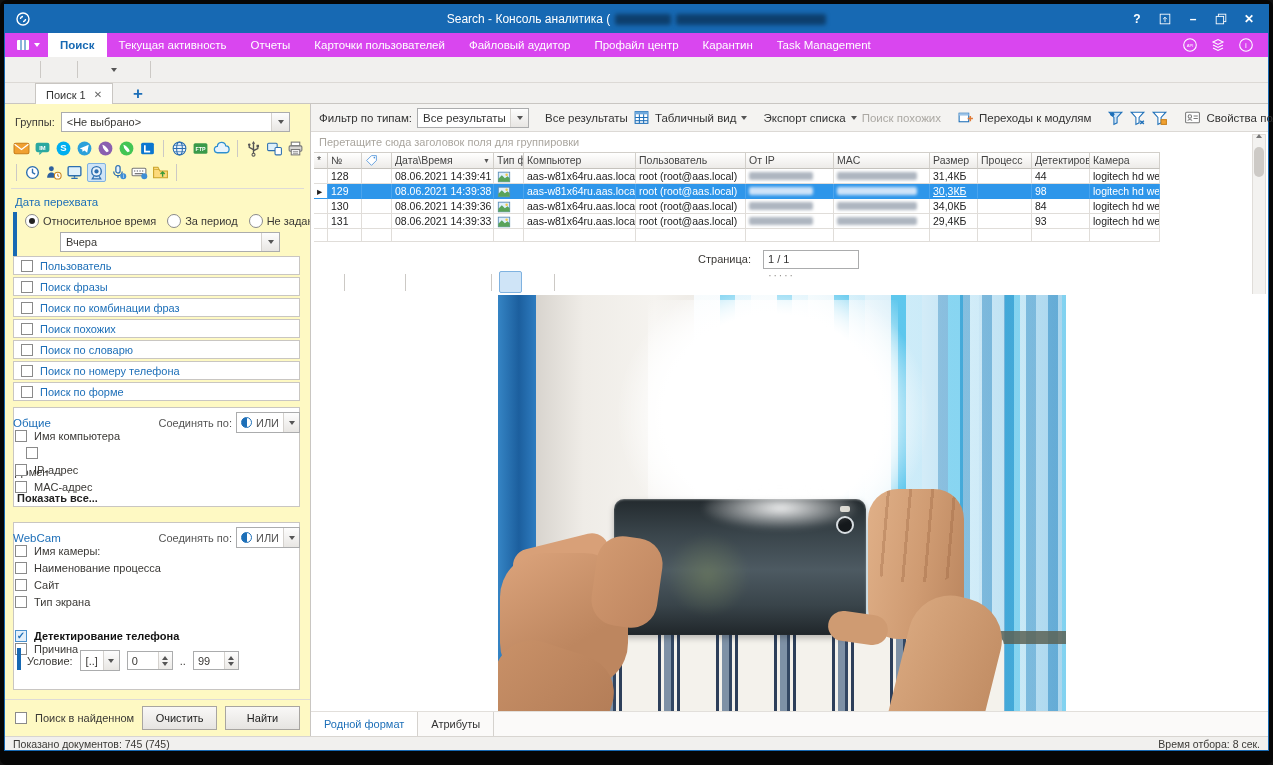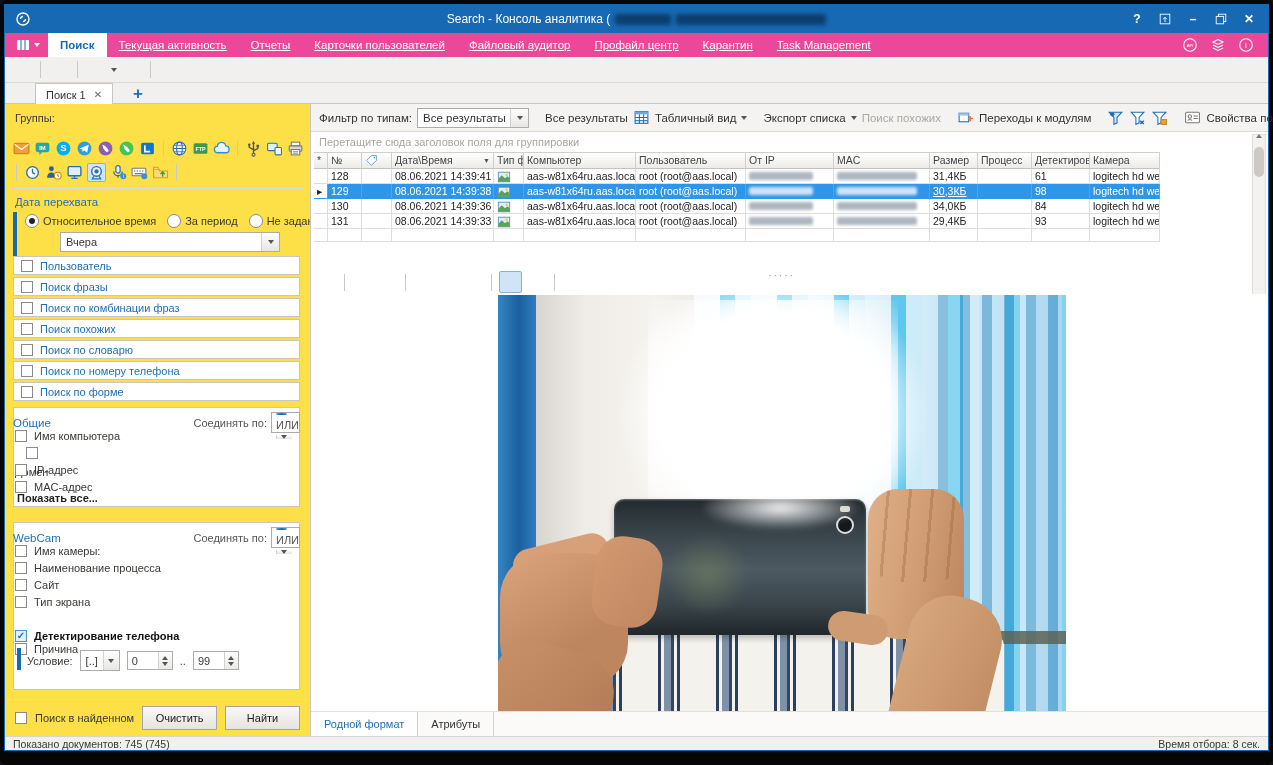--- a/index.html
+++ b/index.html
@@ -9,21 +9,21 @@
 
   
   .titlebar{position:absolute;left:0;top:0;right:0;height:28px;background:#1769b3;display:flex;align-items:center;color:#fff;}
   .titlebar .logo{margin-left:10px;width:16px;height:16px;}
   .title-center{position:absolute;left:0;right:0;display:flex;justify-content:center;align-items:center;gap:5px;font-size:12px;pointer-events:none;}
   .blurbar-t{height:11px;border-radius:2px;background:rgba(8,40,72,.65);filter:blur(2px);}
   .win-controls{margin-left:auto;display:flex;align-items:center;gap:14px;margin-right:12px;font-size:12px;font-weight:bold;}
   .win-controls .wc{width:14px;height:14px;display:flex;align-items:center;justify-content:center;cursor:default;}
 
   
-  .menubar{position:absolute;left:0;top:28px;right:0;height:24px;background:#ec4899;display:flex;align-items:stretch;color:#fff;text-decoration:underline;}
+  .menubar{position:absolute;left:0;top:28px;right:0;height:24px;background:#d946ef;display:flex;align-items:stretch;color:#fff;}
   .appbtn{display:flex;align-items:center;gap:3px;padding:0 8px 0 10px;}
   .menu-item{display:flex;align-items:center;padding:0 12px;font-size:11.5px;}
   .menu-item.active{background:#fff;color:#1769b3;font-weight:bold;}
   .menu-right{margin-left:auto;display:flex;align-items:center;gap:12px;margin-right:14px;}
   .menu-right .ic{width:16px;height:16px;}
   .caret{width:0;height:0;border-left:3.5px solid transparent;border-right:3.5px solid transparent;border-top:4px solid #fff;display:inline-block;}
   .caret.dark{border-top-color:#555;}
 
   
   .toolbar{position:absolute;left:0;top:52px;right:0;height:26px;background:#f1f0ee;border-bottom:1px solid #dcd9d5;display:flex;align-items:center;padding-left:6px;gap:4px;box-sizing:border-box;}
@@ -31,21 +31,21 @@
   .vsep{width:1px;height:17px;background:#ccc9c5;margin:0 3px;}
 
   
   .tabstrip{position:absolute;left:0;top:78px;right:0;height:21px;background:#f1f0ee;border-bottom:1px solid #c9c6c2;box-sizing:border-box;}
   .doctab{position:absolute;left:30px;top:0;height:21px;background:#fff;border:1px solid #c9c6c2;border-bottom:none;display:flex;align-items:center;gap:8px;padding:0 10px;font-size:11px;color:#333;}
   .doctab .x{color:#666;font-size:10px;}
   .newtab{position:absolute;left:128px;top:1px;color:#1d6fb8;font-size:17px;font-weight:bold;line-height:19px;}
 
   
   .body{position:absolute;left:0;top:99px;right:0;bottom:14px;}
-  .sidebar{position:absolute;left:0;top:0;width:306px;height:100%;background:#fde047;border-right:1px solid #c9c6c2;box-sizing:border-box;overflow:hidden;}
+  .sidebar{position:absolute;left:0;top:0;width:306px;height:100%;background:#fef9c3;border-right:1px solid #c9c6c2;box-sizing:border-box;overflow:hidden;}
   .main{position:absolute;left:306px;top:0;right:0;height:100%;background:#fff;}
 
   
   .sb-row-groups{position:absolute;left:10px;top:8px;right:8px;display:flex;align-items:center;gap:6px;}
   .select{border:1px solid #abacad;background:#fff;height:20px;display:flex;align-items:center;box-sizing:border-box;}
   .select .val{flex:1;padding:0 5px;white-space:nowrap;overflow:hidden;}
   .select .btn{width:17px;height:100%;border-left:1px solid #d5d2ce;background:linear-gradient(#fdfdfd,#e8e6e3);display:flex;align-items:center;justify-content:center;}
   .sb-channels{position:absolute;left:8px;display:flex;align-items:center;gap:4px;}
   .ci{width:17px;height:17px;display:inline-flex;}
   .ci.sel{background:#cfe4f7;border:1px solid #7fb2e0;border-radius:2px;box-sizing:content-box;}
@@ -53,21 +53,21 @@
   .accentbar{position:absolute;width:4px;background:#1769b3;}
   .sb-title{color:#1d6fb8;font-size:11.5px;}
   .radio{width:12px;height:12px;border:1px solid #8a8a8a;border-radius:50%;background:#fff;display:inline-flex;align-items:center;justify-content:center;}
   .radio.on::after{content:"";width:6px;height:6px;border-radius:50%;background:#222;}
   .cb{width:12px;height:12px;border:1px solid #8a8a8a;background:#fff;display:inline-flex;align-items:center;justify-content:center;box-sizing:border-box;}
   .cb.on{border-color:#4a90cc;background:#e3effa;color:#1d6fb8;font-size:10px;font-weight:bold;line-height:10px;}
   .filterbox{position:absolute;left:8px;right:10px;height:19px;border:1px solid #c9c6c2;background:#fff;display:flex;align-items:center;gap:7px;padding-left:7px;color:#1d6fb8;box-sizing:border-box;}
   .sectionbox{position:absolute;left:8px;right:10px;border:1px solid #c9c6c2;background:#fff;box-sizing:border-box;}
   .sec-head{position:absolute;left:8px;right:6px;top:5px;display:flex;align-items:center;}
   .join{margin-left:auto;display:flex;align-items:center;gap:4px;color:#555;}
-  .join .jbox{border:1px solid #abacad;height:19px;display:flex;align-items:flex-start;gap:4px;padding-left:4px;flex-direction:column;}
+  .join .jbox{border:1px solid #abacad;height:19px;display:flex;align-items:center;gap:4px;padding-left:4px;}
   .halfcircle{width:11px;height:11px;border-radius:50%;border:1px solid #1d6fb8;background:linear-gradient(90deg,#1d6fb8 50%,#fff 50%);box-sizing:border-box;}
   .jbox .jb{width:15px;height:100%;border-left:1px solid #d5d2ce;background:linear-gradient(#fdfdfd,#e8e6e3);display:flex;align-items:center;justify-content:center;}
   .chk-item{position:absolute;left:10px;display:flex;align-items:center;gap:7px;color:#3a3835;}
   .spin{border:1px solid #abacad;height:19px;background:#fff;display:flex;align-items:stretch;box-sizing:border-box;}
   .spin .sval{width:26px;display:flex;align-items:center;padding-left:4px;}
   .spin .sarr{width:13px;border-left:1px solid #d5d2ce;display:flex;flex-direction:column;align-items:center;justify-content:center;gap:2px;background:linear-gradient(#fdfdfd,#eceae7);}
   .tri-u{width:0;height:0;border-left:3px solid transparent;border-right:3px solid transparent;border-bottom:4px solid #555;}
   .tri-d{width:0;height:0;border-left:3px solid transparent;border-right:3px solid transparent;border-top:4px solid #555;}
   .sb-footer{position:absolute;left:0;right:0;bottom:0;height:36px;border-top:1px solid #dedbd7;display:flex;align-items:center;gap:8px;padding:0 10px;}
   .button{height:22px;border:1px solid #a8a5a1;background:linear-gradient(#f9f8f7,#e6e4e1);display:flex;align-items:center;justify-content:center;padding:0 2px;color:#222;}
@@ -262,20 +262,26 @@
       <span class="x">✕</span>
     </div>
     <div class="newtab">+</div>
   </div>
 
   <div class="body">
 
     <div class="sidebar">
       <div class="sb-row-groups">
         <span>Группы:</span>
+        <div class="select" style="flex:1">
+          <span class="val">&lt;Не выбрано&gt;</span>
+          <span class="btn">
+                <span class="caret dark"></span>
+              </span>
+        </div>
         <span class="ic"><svg viewBox="0 0 16 16">
                 <circle cx="8" cy="8" r="3" fill="none" stroke="#8a8a8a" stroke-width="1.4"></circle>
                 <g stroke="#8a8a8a" stroke-width="1.6">
                   <line x1="8" y1="1.5" x2="8" y2="4"></line>
                   <line x1="8" y1="12" x2="8" y2="14.5"></line>
                   <line x1="1.5" y1="8" x2="4" y2="8"></line>
                   <line x1="12" y1="8" x2="14.5" y2="8"></line>
                   <line x1="3.4" y1="3.4" x2="5.2" y2="5.2"></line>
                   <line x1="10.8" y1="10.8" x2="12.6" y2="12.6"></line>
                   <line x1="12.6" y1="3.4" x2="10.8" y2="5.2"></line>
@@ -743,21 +749,21 @@
               <div class="gcell" style="width: 112px;">aas-w81x64ru.aas.local</div>
               <div class="gcell" style="width: 110px;">root (root@aas.local)</div>
               <div class="gcell" style="width: 88px;">
                 <span class="blurbar" style="width:64px"></span>
               </div>
               <div class="gcell" style="width: 96px;">
                 <span class="blurbar" style="width:80px"></span>
               </div>
               <div class="gcell" style="width: 48px;">31,4КБ</div>
               <div class="gcell" style="width: 54px;"></div>
-              <div class="gcell" style="width: 58px;">61</div>
+              <div class="gcell" style="width: 58px;">44</div>
               <div class="gcell" style="width: 70px;">logitech hd we...</div>
             </div>
             <div class="grow selected">
               <div class="gcell marker" style="width: 14px;">▸</div>
               <div class="gcell" style="width: 34px;">129</div>
               <div class="gcell" style="width: 30px;"></div>
               <div class="gcell" style="width: 102px;">08.06.2021 14:39:38</div>
               <div class="gcell" style="width: 30px;">
                 <span class="ic" style="width:14px;height:13px"><svg viewBox="0 0 16 16">
                     <rect x="1.5" y="2.5" width="13" height="11" fill="#dff0fb" stroke="#5b8db8"></rect>
@@ -848,20 +854,32 @@
       <div class="vscroll">
         <span class="varr" style="top:-1px">
               <span class="tri-u" style="border-bottom-color:#777"></span>
             </span>
         <div class="vthumb" style="top:12px"></div>
         <span class="varr" style="bottom:2px">
               <span class="tri-d" style="border-top-color:#777"></span>
             </span>
       </div>
 
+      <div class="pagenav">
+        <span>Страница:</span>
+        <span class="ic"><svg viewBox="0 0 16 16">
+                <circle cx="8" cy="8" r="6.5" fill="#eaf4fc" stroke="#74b2e2"></circle>
+                <path d="M9.5 5L6.5 8l3 3" fill="none" stroke="#2d8fd0" stroke-width="1.5"></path>
+              </svg></span>
+        <input class="pn-input" value="1 / 1" style="">
+        <span class="ic"><svg viewBox="0 0 16 16">
+                <circle cx="8" cy="8" r="6.5" fill="#eaf4fc" stroke="#74b2e2"></circle>
+                <path d="M6.5 5l3 3-3 3" fill="none" stroke="#2d8fd0" stroke-width="1.5"></path>
+              </svg></span>
+      </div>
       <div class="dots">·····</div>
 
       <div class="prev-toolbar" id="prev-toolbar">
             <span class="pbtn">
               <span class="ic"><svg viewBox="0 0 16 16">
                   <rect x="1.5" y="2" width="11" height="9" fill="#dff0fb" stroke="#5b8db8"></rect>
                   <path d="M1.5 8.5L5 5l3 3 2-1.5 2.5 2V11h-11z" fill="#59a359"></path>
                   <rect x="9" y="9" width="6" height="6" fill="#4a78c2" stroke="#2d55a0"></rect>
                   <rect x="10.5" y="9" width="3" height="2.2" fill="#fff"></rect>
                 </svg></span>

